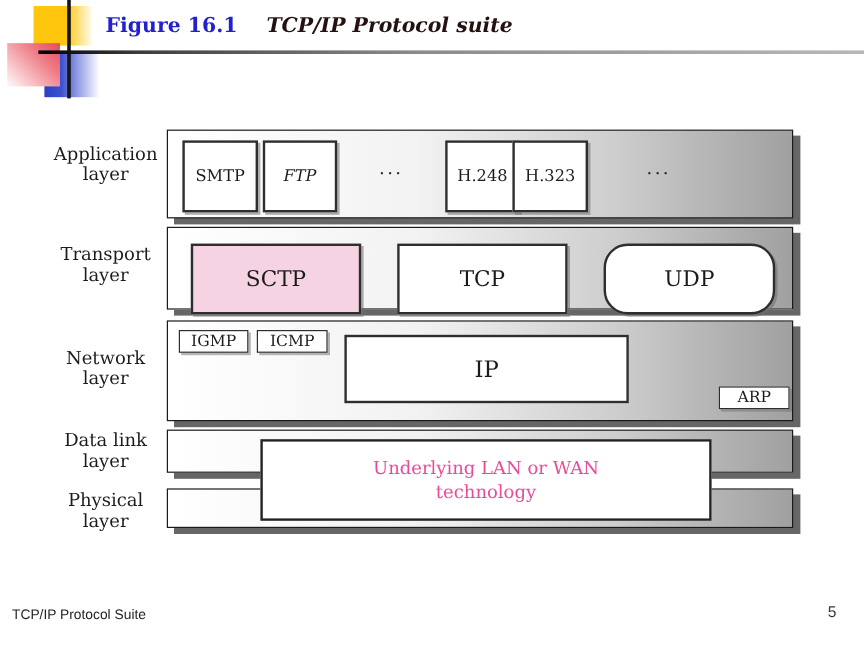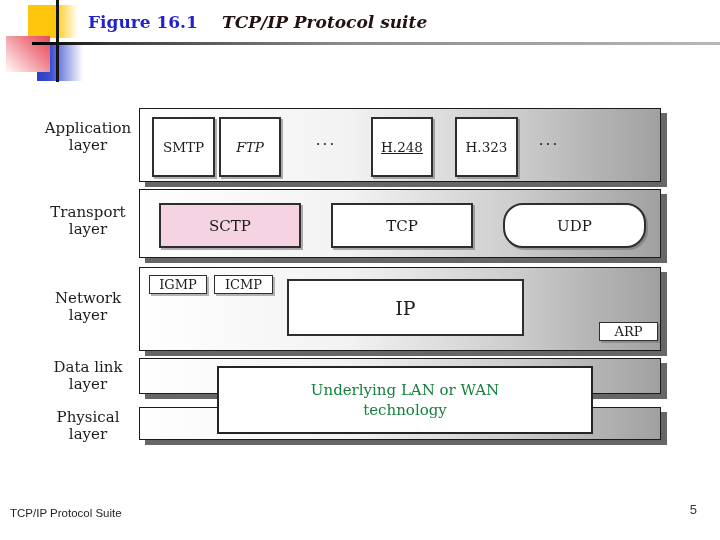--- a/index.html
+++ b/index.html
@@ -45,43 +45,43 @@
   .band-datalink    { top: 358px; height: 36px; }
   .band-physical    { top: 407px; height: 33px; }
 
   
   .pbox { position: absolute; background: #ffffff; border: 2px solid #2e2e2e;
           display: flex; align-items: center; justify-content: center;
           color: #1b1b1b; box-shadow: 2px 2px 0 rgba(110,110,110,0.55); }
   .app-box { top: 8px; height: 60px; font-size: 13.5px; }
   .box-smtp  { left: 12px;  width: 63px; }
   .box-ftp   { left: 79px;  width: 62px; font-style: italic; }
-  .box-h248  { left: 231px; width: 62px; text-decoration: underline; }
-  .box-h323  { left: 315px; width: 63px; text-align: right; }
+  .box-h248  { left: 231px; width: 62px; }
+  .box-h323  { left: 287px; width: 63px; text-align: right; }
   .box-dhcp  { left: 451px; width: 63px; }
   .dots { position: absolute; top: 22px; font-size: 15px; letter-spacing: 2px; color: #222; }
   .dots-1 { left: 186px; transform: translateX(-50%); }
   .dots-2 { left: 409px; transform: translateX(-50%); }
 
-  .tr-box { top: 13px; height: 45px; font-size: 15px; }
+  .tr-box { top: 13px; height: 59px; font-size: 18px; }
   .box-sctp { left: 19px;  width: 142px; background: #f6d3e2; border-width: 2px; }
   .box-tcp  { left: 191px; width: 142px; }
   .box-udp  { left: 363px; width: 143px; border-radius: 20px; }
 
   .sm-box { height: 19px; font-size: 13px; border-width: 1.5px; box-shadow: 2px 2px 0 rgba(110,110,110,0.5); }
   .box-igmp { left: 9px;  top: 7px;  width: 58px; }
   .box-icmp { left: 74px; top: 7px;  width: 59px; }
   .box-ip   { left: 147px; top: 11px; width: 237px; height: 57px; font-size: 19px; box-shadow: none; }
   .box-arp  { left: 459px; top: 54px; width: 59px; }
 
   
   .underlying { position: absolute; left: 217px; top: 366px; width: 376px; height: 68px;
                 background: #ffffff; border: 2px solid #242424; z-index: 5;
                 display: flex; flex-direction: column; align-items: center; justify-content: center;
-                font-size: 15px; line-height: 20px; color: #15803d; }
+                font-size: 15px; line-height: 20px; color: #ec4899; }
 
   
   .footer-title { position: absolute; left: 10px; top: 507px;
                   font-family: "Liberation Sans", sans-serif; font-size: 11.5px; color: #1f1f1f; }
   .page-number  { position: absolute; right: 23px; top: 502px;
                   font-family: "Liberation Sans", sans-serif; font-size: 13px; color: #3a3a3a; }
 </style>
 </head>
 <body>
 

